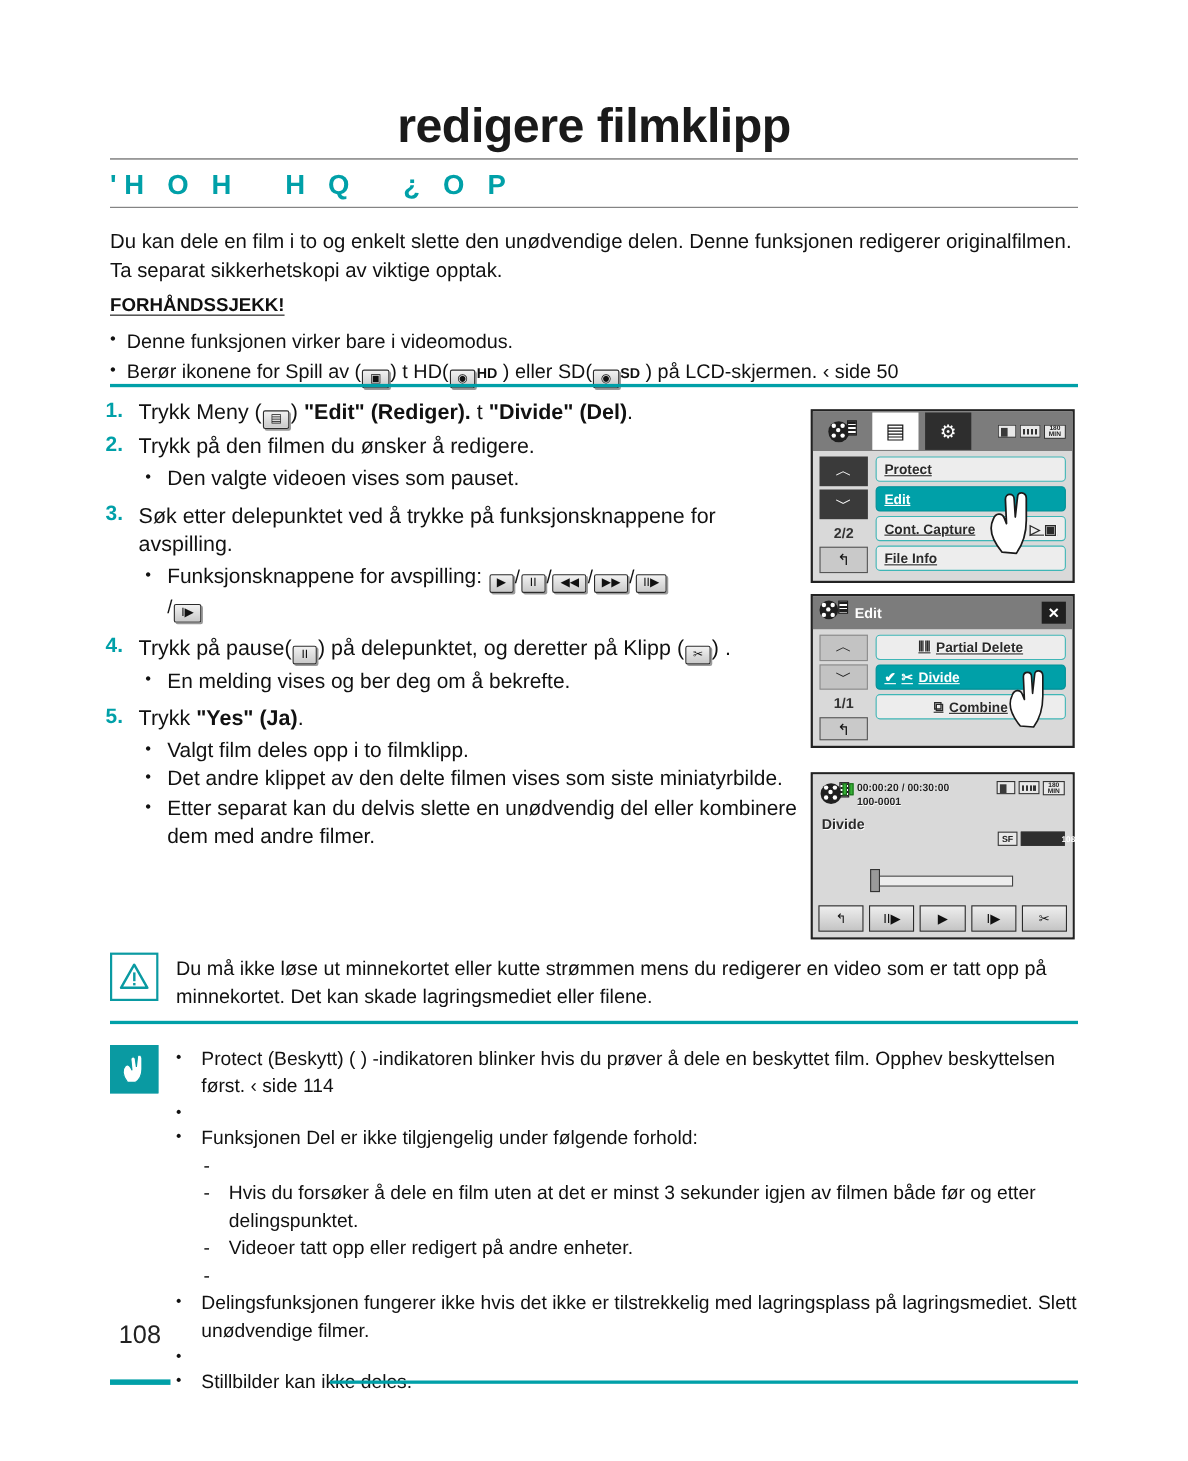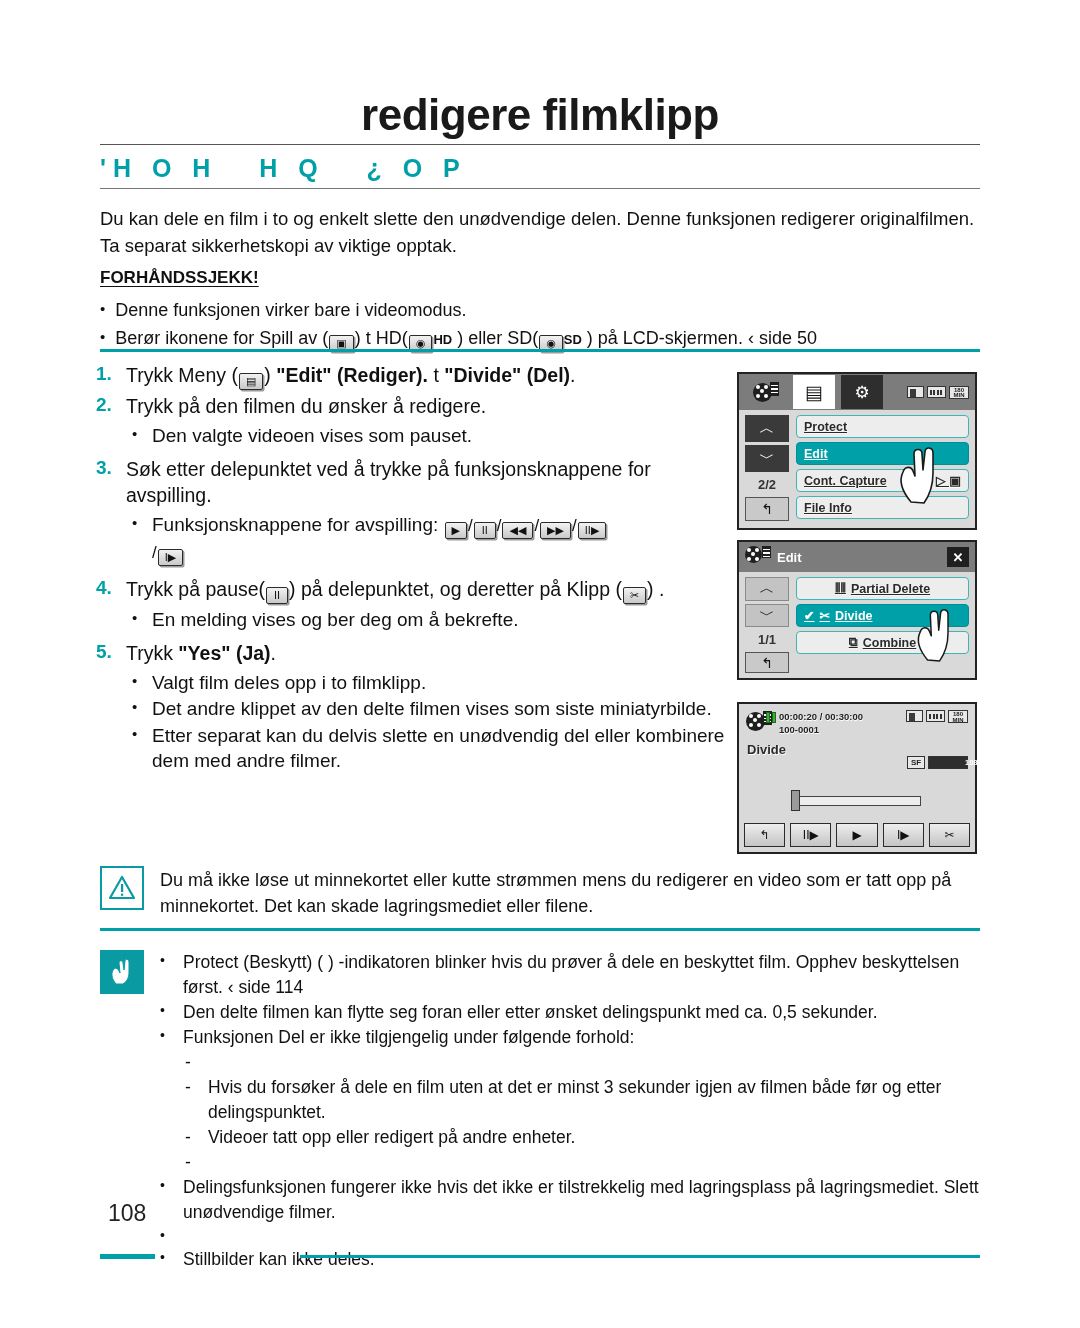--- a/index.html
+++ b/index.html
@@ -454,21 +454,20 @@
           <path d="M9 27 C4 21 4 15 7 12 C9 10 11 12 12 14 L13 16 L12 6 C12 3 16 3 16 6 L17 13 L18 4 C18 1 22 2 22 5 L22 15 C22 22 19 25 16 27 Z" fill="#ffffff" stroke="#0a9aa2" stroke-width="1"></path>
         </svg>
       </div>
       <div class="note-list">
         <div class="n-row">
           <span class="n-bullet">•</span>
           <span>Protect (Beskytt) (  ) -indikatoren blinker hvis du prøver å dele en beskyttet film. Opphev beskyttelsen først.  ‹ side 114</span>
         </div>
         <div class="n-row">
           <span class="n-bullet">•</span>
-          <span>Den delte filmen kan flytte seg foran eller etter ønsket delingspunkt med ca. 0,5 sekunder.</span>
         </div>
         <div class="n-row">
           <span class="n-bullet">•</span>
           <span>Funksjonen Del er ikke tilgjengelig under følgende forhold:</span>
         </div>
         <div class="n-sub">
           <span class="n-dash">-</span>
         </div>
         <div class="n-sub">
           <span class="n-dash">-</span>

